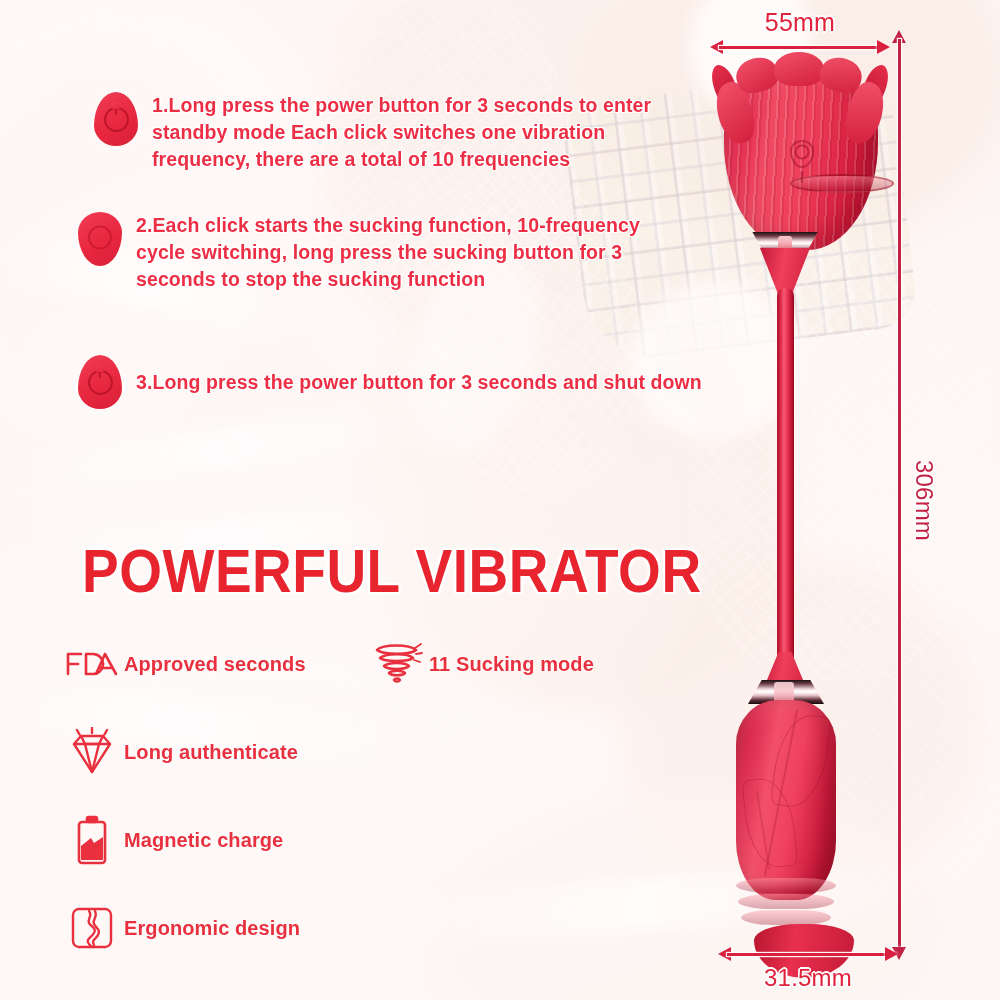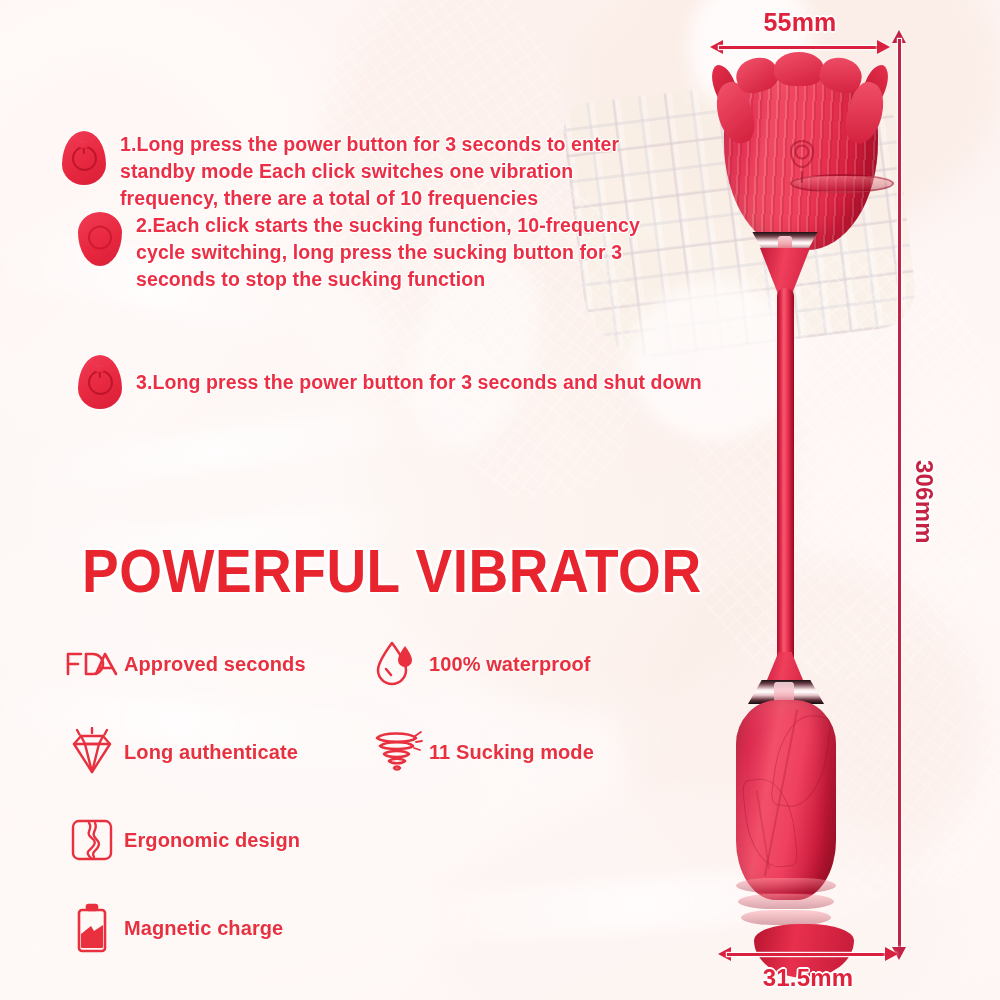--- a/index.html
+++ b/index.html
@@ -71,21 +71,21 @@
   .f3{left:-30px;top:700px;width:420px;height:46px;transform:rotate(6deg);}
   .f4{left:380px;top:880px;width:520px;height:50px;transform:rotate(-4deg);}
   .f5{left:0;top:250px;width:300px;height:60px;transform:rotate(12deg);}
   
   .wash{position:absolute;inset:0;background:rgba(255,252,251,.50);}
   .wash2{position:absolute;inset:0;background:radial-gradient(ellipse 700px 600px at 300px 520px, rgba(255,255,255,.55), rgba(255,255,255,0) 70%);}
 
   
   .instructions{position:absolute;left:0;top:0;width:700px;}
   .instr{position:absolute;display:flex;align-items:flex-start;}
-  .i1{left:62px;top:92px;margin-top:39px;}
+  .i1{left:94px;top:92px;}
   .i2{left:78px;top:212px;}
   .i3{left:78px;top:355px;align-items:center;}
 
   .drop{position:relative;width:44px;height:54px;flex:0 0 44px;margin-right:14px;}
   .drop .shape{
     position:absolute;inset:0;
     background:linear-gradient(150deg,#f03c56 0%,#e8283f 55%,#d81f38 100%);
     border-radius:50% 50% 50% 50% / 62% 62% 38% 38%;
     filter:drop-shadow(0 0 3px rgba(255,255,255,.95));
   }
@@ -270,21 +270,21 @@
   .tip{
     position:absolute;left:43px;top:46px;width:100px;height:54px;
     margin-left:-25px;
     background:linear-gradient(100deg,#b8142f,#e8304e 40%,#c41a38);
     border-radius:45% 45% 50% 50% / 30% 30% 70% 70%;
   }
 
   
   .dim{position:absolute;}
   .dim-label{
-    color:#e0223c;font-weight:700;font-size:23px;letter-spacing:.2px;
+    color:#e0223c;font-weight:400;font-size:23px;letter-spacing:.2px;
     text-shadow:
       1.6px 0 0 #fff,-1.6px 0 0 #fff,0 1.6px 0 #fff,0 -1.6px 0 #fff,
       1.2px 1.2px 0 #fff,-1.2px 1.2px 0 #fff,1.2px -1.2px 0 #fff,-1.2px -1.2px 0 #fff;
     white-space:nowrap;
   }
   .dim-top{left:710px;top:8px;width:180px;}
   .dim-top .dim-label{text-align:center;font-size:25px;}
   .arrow-h{position:relative;height:14px;margin-top:3px;}
   .arrow-h .line{
     position:absolute;left:9px;right:9px;top:6px;height:3px;
@@ -413,60 +413,48 @@
               <path d="M19 17 h14"></path>
               <path d="M11 3 l2.5 4.5 M26 1 v5 M41 3 l-2.5 4.5"></path>
             </g>
           </svg>
         </div>
         <div class="feat-label">Long authenticate</div>
       </div>
 
       <div class="feat">
         <div class="feat-icon">
+          <svg width="40" height="52" viewBox="0 0 40 52">
+            <g fill="none" stroke="#e8303f" stroke-width="2.6" stroke-linejoin="round" stroke-linecap="round">
+              <rect x="7" y="8" width="26" height="41" rx="3"></rect>
+              <rect x="15" y="3" width="10" height="5" rx="1.5" fill="#e8303f"></rect>
+              <path d="M9 32 l10 -8 l3 5 l9 -6 v22 a1 1 0 0 1 -1 1 H10 a1 1 0 0 1 -1 -1 z" fill="#e8303f" stroke="none"></path>
+            </g>
+          </svg>
+        </div>
+        <div class="feat-label">Magnetic charge</div>
+      </div>
+
+      <div class="feat">
+        <div class="feat-icon">
           <svg width="48" height="48" viewBox="0 0 48 48">
             <g fill="none" stroke="#e8303f" stroke-width="2.4" stroke-linejoin="round" stroke-linecap="round">
               <rect x="5" y="5" width="38" height="38" rx="6"></rect>
               <path d="M21 7 c4 5 -2 8 0 12 c2 4 8 5 5 10 c-3 5 -9 6 -5 11 c1.5 2 3 3 4 3"></path>
               <path d="M27 7 c3 6 -3 9 -1 13 c2 4 7 6 4 11 c-2 4 -7 5 -4 10"></path>
             </g>
           </svg>
         </div>
         <div class="feat-label">Ergonomic design</div>
       </div>
-
-      <div class="feat">
-        <div class="feat-icon">
-          <svg width="40" height="52" viewBox="0 0 40 52">
-            <g fill="none" stroke="#e8303f" stroke-width="2.6" stroke-linejoin="round" stroke-linecap="round">
-              <rect x="7" y="8" width="26" height="41" rx="3"></rect>
-              <rect x="15" y="3" width="10" height="5" rx="1.5" fill="#e8303f"></rect>
-              <path d="M9 32 l10 -8 l3 5 l9 -6 v22 a1 1 0 0 1 -1 1 H10 a1 1 0 0 1 -1 -1 z" fill="#e8303f" stroke="none"></path>
-            </g>
-          </svg>
-        </div>
-        <div class="feat-label">Magnetic charge</div>
-      </div>
     </div>
 
     <div class="feat-col col-right">
 
 
-      <div class="feat">
-        <div class="feat-icon">
-          <svg width="46" height="50" viewBox="0 0 46 50">
-            <g fill="none" stroke="#e8303f" stroke-width="2.5" stroke-linejoin="round" stroke-linecap="round">
-              <path d="M18 4 C18 4 4 22 4 31 a14 14 0 0 0 28 0 C32 22 18 4 18 4 z"></path>
-              <path d="M12 30 l5 6"></path>
-              <path d="M31 7 C31 7 24 16 24 21 a7 7 0 0 0 14 0 C38 16 31 7 31 7 z" fill="#e8303f" stroke="none"></path>
-            </g>
-          </svg>
-        </div>
-        <div class="feat-label">100% waterproof</div>
-      </div>
 
 
       <div class="feat">
         <div class="feat-icon">
           <svg width="52" height="48" viewBox="0 0 52 48">
             <g fill="none" stroke="#e8303f" stroke-width="2.6" stroke-linejoin="round" stroke-linecap="round">
               <path d="M6 10 C12 4 38 4 45 10 C40 15 12 15 6 10 z"></path>
               <path d="M9 18 C15 13 37 13 42 18 C37 22 14 22 9 18 z"></path>
               <path d="M13 26 C18 22 34 22 38 26 C34 30 17 30 13 26 z"></path>
               <path d="M18 33 C21 30 31 30 34 33 C31 36 21 36 18 33 z"></path>

